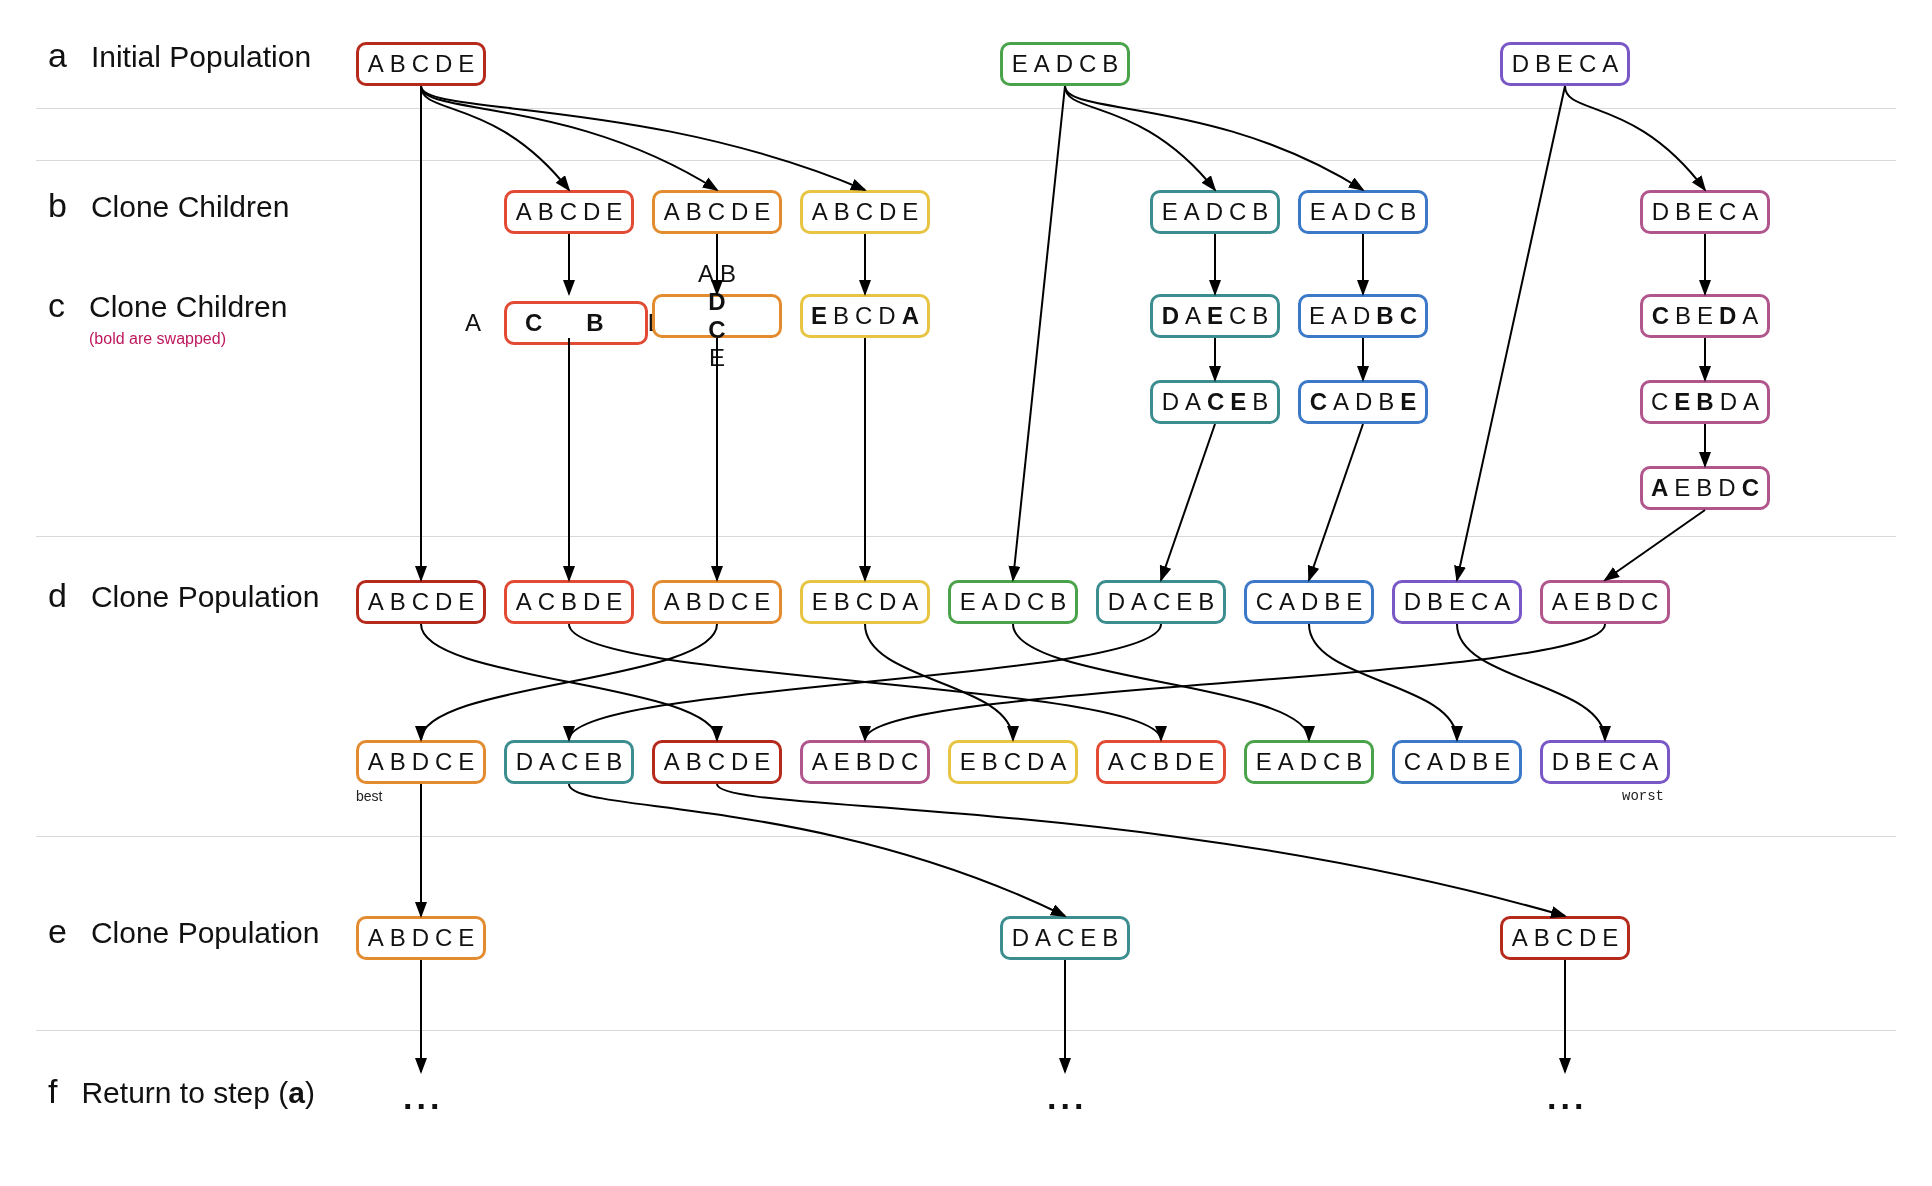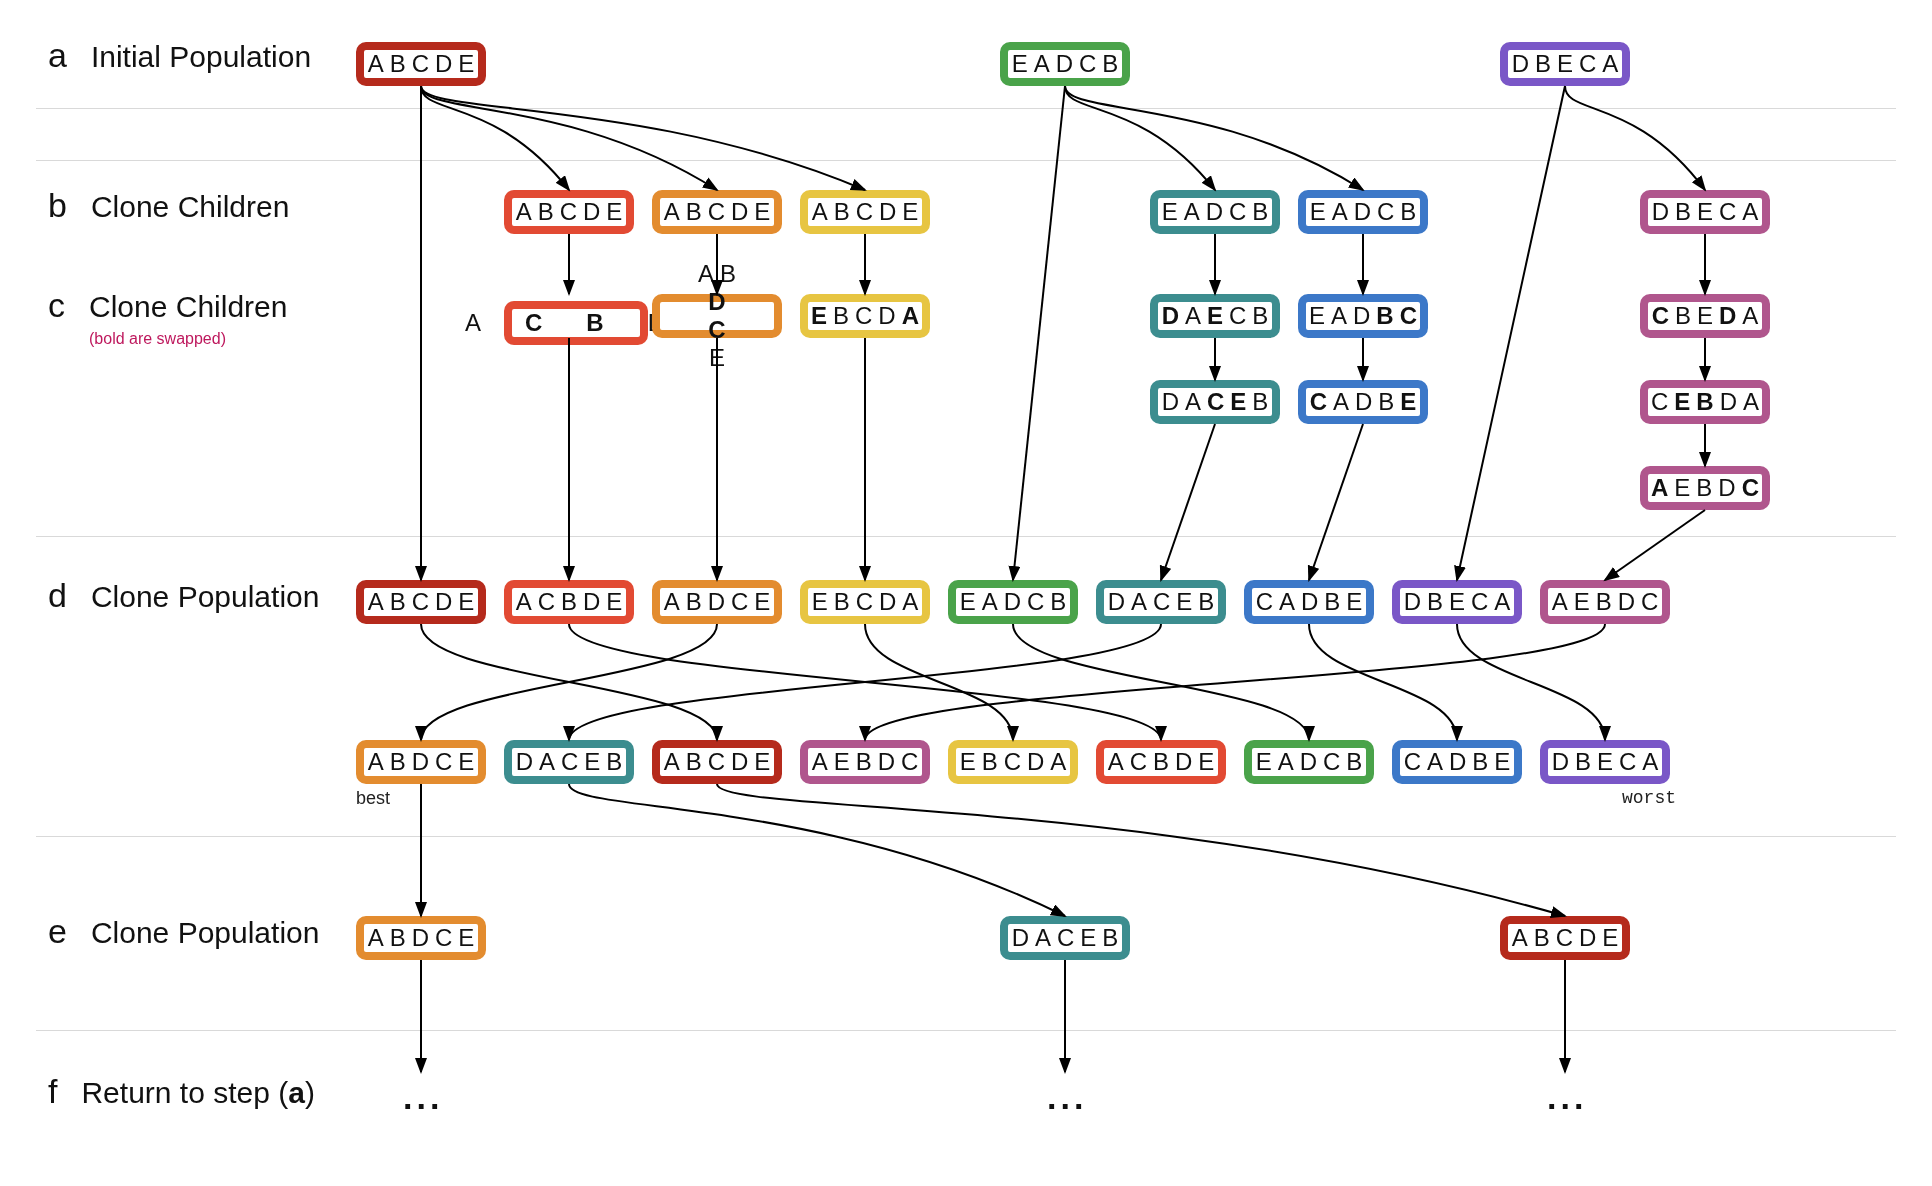--- a/index.html
+++ b/index.html
@@ -1,25 +1,25 @@
 <!DOCTYPE html>
 <html><head>
 <meta charset="utf-8">
 <style>
   html,body{margin:0;padding:0;background:#fff;font-family:"Segoe UI",Arial,Helvetica,sans-serif;color:#111}
   .canvas{position:relative;width:1932px;height:1186px}
   svg.overlay{position:absolute;left:0;top:0;pointer-events:none}
-  .node{position:absolute;display:flex;align-items:center;justify-content:center;height:44px;border:8px solid #22c55e;border-radius:10px;background:#fff;font-size:24px;letter-spacing:6px;padding:0 12px 0 18px;box-sizing:border-box}
+  .node{position:absolute;display:flex;align-items:center;justify-content:center;height:44px;border:3px solid #22c55e;border-radius:10px;background:#fff;font-size:24px;letter-spacing:6px;padding:0 12px 0 18px;box-sizing:border-box}
   .node b{font-weight:700}
   .step{position:absolute;left:48px;display:flex;align-items:baseline;gap:24px}
   .step .letter{font-size:34px;font-weight:400}
   .step .title{font-size:30px}
   .step .sub{font-size:16px;color:#be185d;margin-top:6px}
   .hr{position:absolute;left:36px;right:36px;height:0;border-top:1px solid #d9d9d9}
-  .tiny{position:absolute;font-size:18px;color:#222}
+  .tiny{position:absolute;font-size:14px;color:#222}
   .dots{position:absolute;font-size:34px;font-weight:700;letter-spacing:4px}
 </style>
 </head>
 <body>
 <div class="canvas">
 
 <div class="hr" style="top: 108px;"></div>
     <div class="hr" style="top: 160px;"></div>
     <div class="hr" style="top: 536px;"></div>
     <div class="hr" style="top: 836px;"></div>

